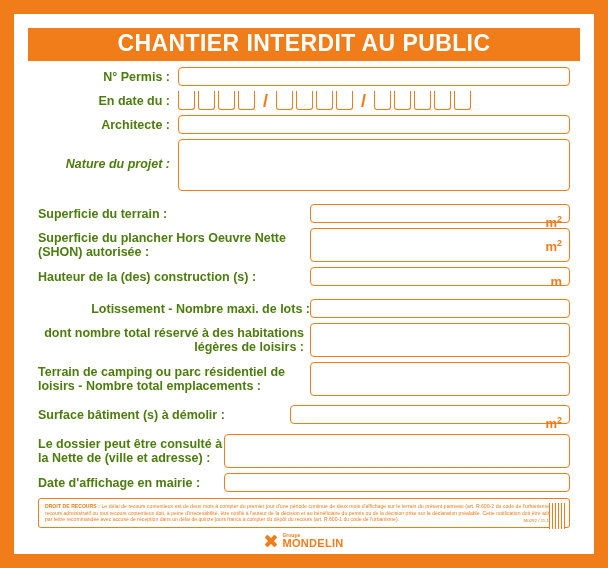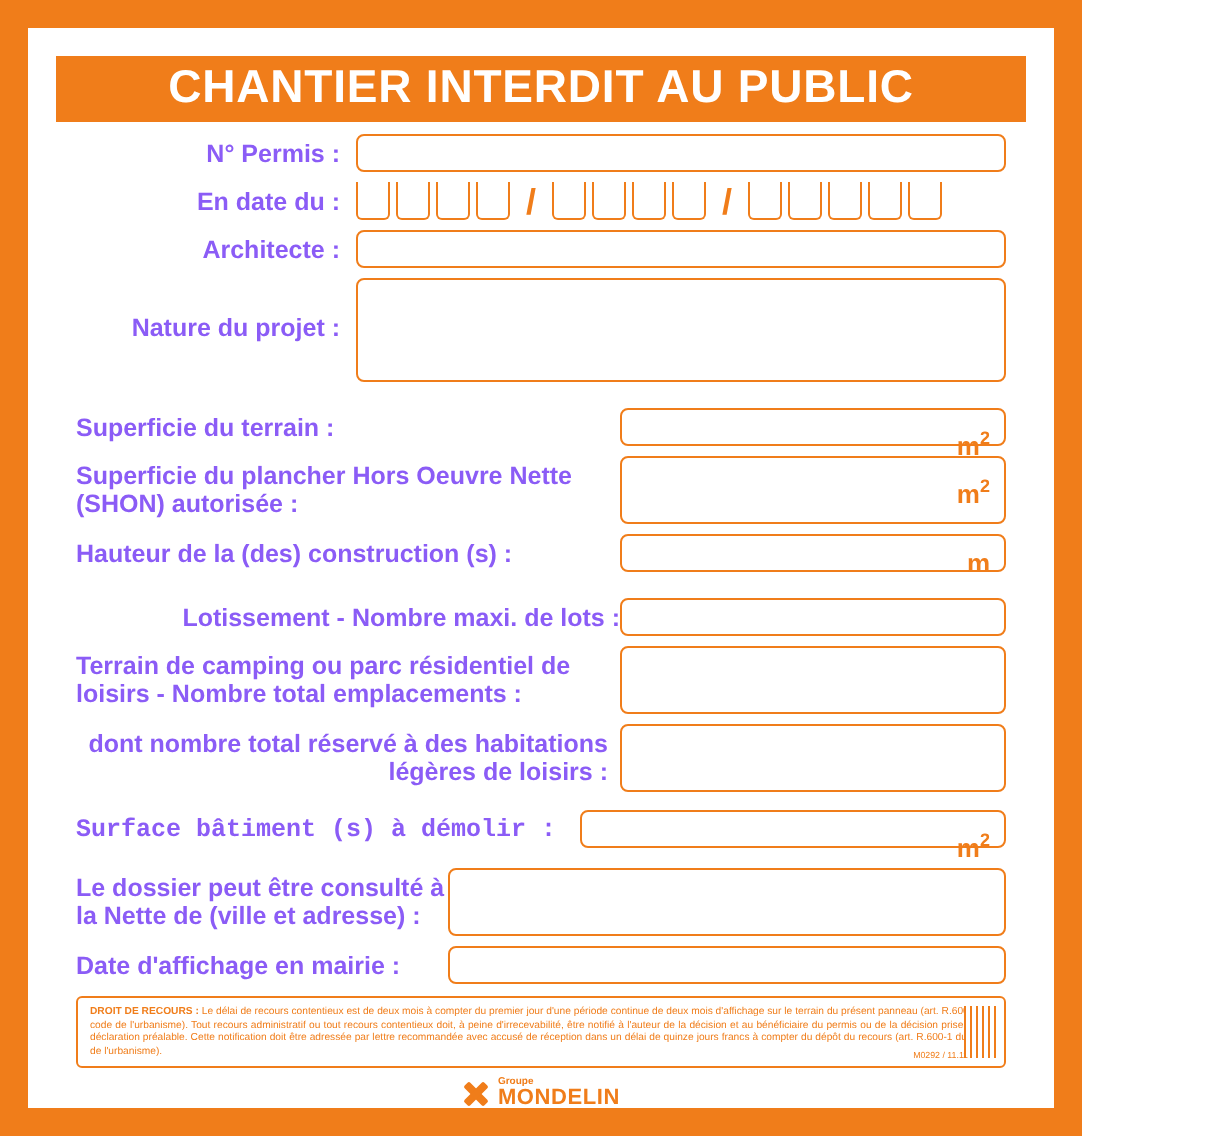--- a/index.html
+++ b/index.html
@@ -4,21 +4,21 @@
 <style>
   html,body{margin:0;padding:0;}
   body{
     width:608px;height:568px;
     background:#ffffff;
     font-family:"Liberation Sans", sans-serif;
     -webkit-font-smoothing:antialiased;
   }
   .panel{
     position:relative;
-    width:541px;height:568px;
+    width:608px;height:568px;
     box-sizing:border-box;
     background:#ffffff;
     border:14px solid #f07d1a;
     overflow:hidden;
   }
   .inner{
     position:absolute;
     left:14px;top:14px;right:14px;bottom:14px;
     background:#ffffff;
   }
@@ -36,21 +36,21 @@
     padding:6px 10px 0 10px;
     box-sizing:border-box;
   }
   
   .row{
     display:flex;
     align-items:flex-start;
     margin-bottom:5px;
   }
   .lbl{
-    color:#8b5cf6;
+    color:#4d7c0f;
     font-weight:bold;
     font-size:12.5px;
     line-height:14px;
     padding-top:3px;
     box-sizing:border-box;
   }
   .lbl.right{text-align:right;}
   .fld{
     border:1.6px solid #f07d1a;
     border-radius:4px;
@@ -186,21 +186,21 @@
 
 
       <div class="row">
         <div class="lbl right" style="width:140px;padding-right:8px;">Architecte :</div>
         <div class="fldwrap">
           <div class="fld"></div>
         </div>
       </div>
 
       <div class="row">
-        <div class="lbl right" style="width:140px;padding-right:8px;padding-top:18px;">Nature du projet :</div>
+        <div class="lbl right" style="width:140px;padding-right:8px;padding-top:18px;font-style:italic;">Nature du projet :</div>
         <div class="fldwrap">
           <div class="fld tall"></div>
         </div>
       </div>
 
       <div class="gap"></div>
 
       <div class="row">
         <div class="lbl" style="width:272px;">Superficie du terrain :</div>
         <div class="fldwrap">
@@ -228,37 +228,37 @@
       <div class="gap"></div>
 
       <div class="row">
         <div class="lbl" style="width:272px;text-align:right;">Lotissement - Nombre maxi. de lots :</div>
         <div class="fldwrap">
           <div class="fld"></div>
         </div>
       </div>
 
       <div class="row">
+        <div class="lbl right" style="width:272px;padding-right:6px;">dont nombre total réservé à des habitations légères de loisirs :</div>
+        <div class="fldwrap">
+          <div class="fld mid"></div>
+        </div>
+      </div>
+
+      <div class="row">
         <div class="lbl" style="width:272px;">Terrain de camping ou parc résidentiel de loisirs - Nombre total emplacements :</div>
         <div class="fldwrap">
           <div class="fld mid"></div>
         </div>
       </div>
 
-      <div class="row">
-        <div class="lbl right" style="width:272px;padding-right:6px;">dont nombre total réservé à des habitations légères de loisirs :</div>
-        <div class="fldwrap">
-          <div class="fld mid"></div>
-        </div>
-      </div>
-
       <div class="gap" style="height:4px;"></div>
 
       <div class="row">
-        <div class="lbl" style="width:252px;font-family:Liberation Mono, monospace;">Surface bâtiment (s) à démolir :</div>
+        <div class="lbl" style="width:252px;">Surface bâtiment (s) à démolir :</div>
         <div class="fldwrap">
           <div class="fld"></div>
           <span class="unit">m<sup>2</sup></span>
         </div>
       </div>
 
       <div class="gap" style="height:5px;"></div>
 
       <div class="row">
         <div class="lbl" style="width:186px;">Le dossier peut être consulté à la Nette de (ville et adresse) :</div>

